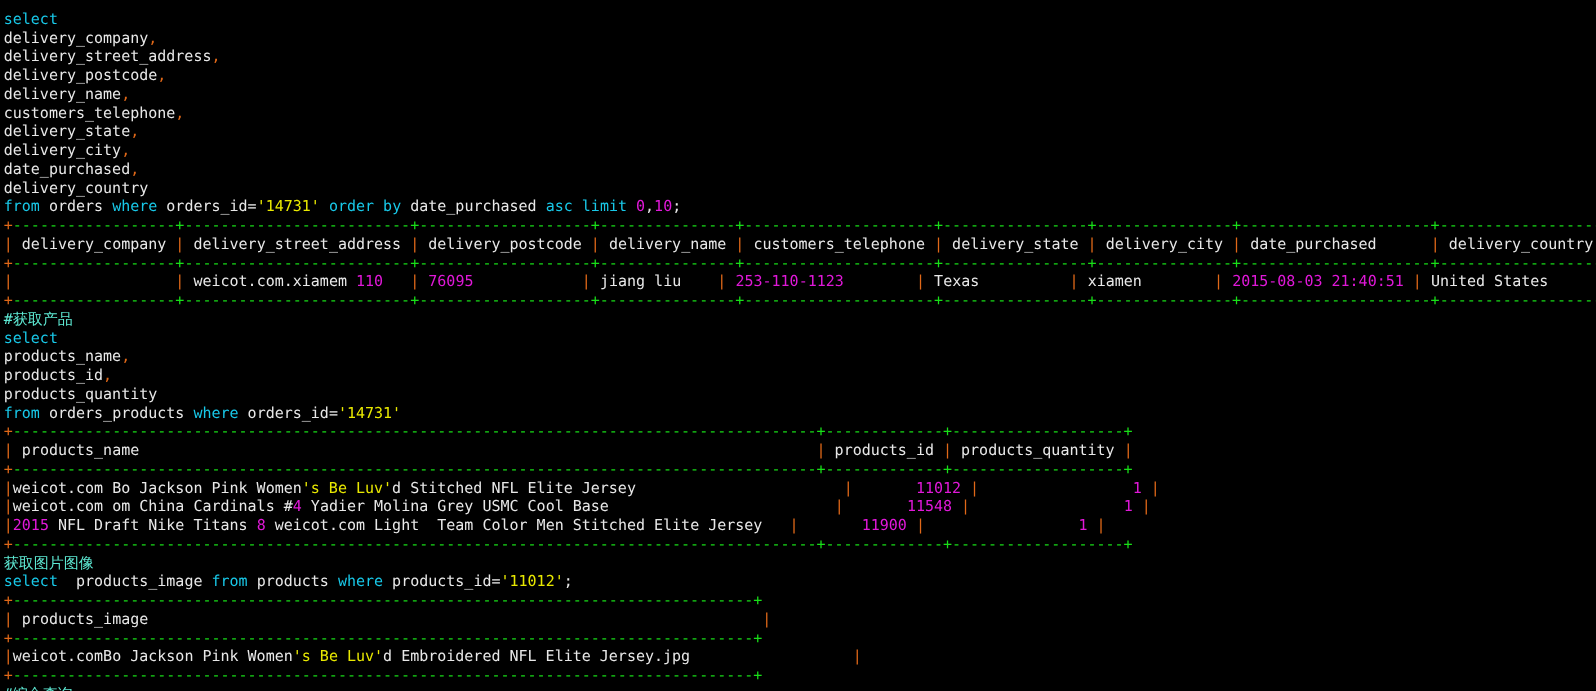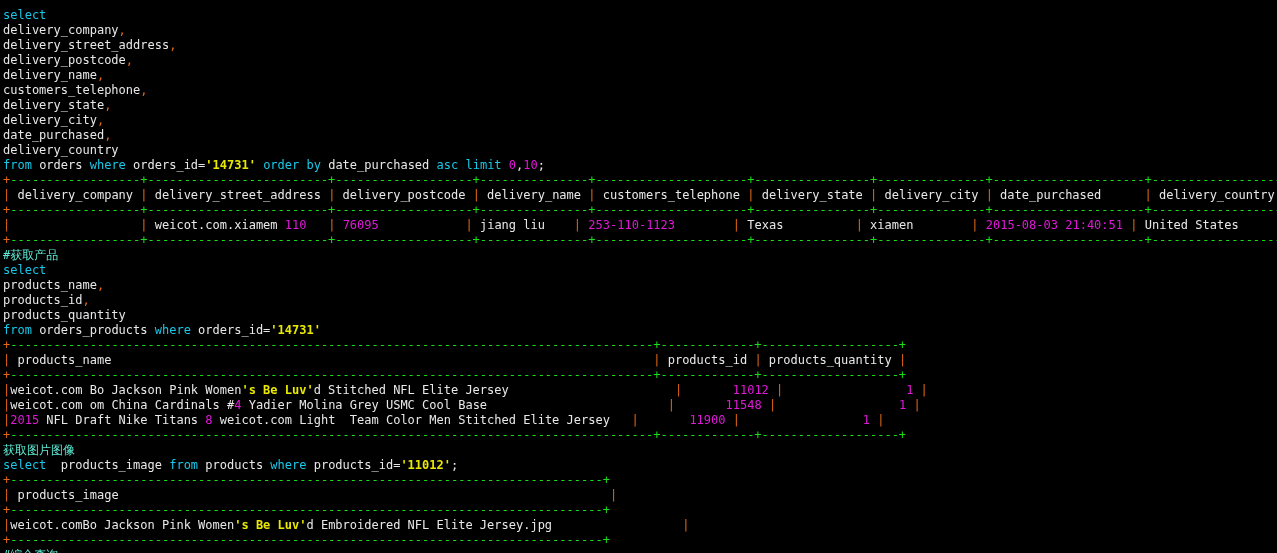--- a/index.html
+++ b/index.html
@@ -34,21 +34,21 @@
   }
   .line {
     height: 15px;
     line-height: 15px;
     white-space: pre;
     font-family: "DejaVu Sans Mono", "Liberation Mono", monospace;
   }
   
   .c-default { color: #e8e8e8; }
   .c-kw      { color: #18c8e8; }   
-  .c-str     { color: #e8e800; font-weight: bold; }   
+  .c-str     { color: #e8e800; }   
   .c-num     { color: #e018d8; }   
   .c-punct   { color: #e06818; }   
   .c-border  { color: #18e018; }   
   .c-comment { color: #5eead4; }
 </style>
 </head>
 <body>
 
 <div id="terminal">
   <div id="screen"><div class="line"><span class="c-default"></span></div><div class="line"><span class="c-kw">select</span></div><div class="line"><span class="c-default">delivery_company</span><span class="c-punct">,</span></div><div class="line"><span class="c-default">delivery_street_address</span><span class="c-punct">,</span></div><div class="line"><span class="c-default">delivery_postcode</span><span class="c-punct">,</span></div><div class="line"><span class="c-default">delivery_name</span><span class="c-punct">,</span></div><div class="line"><span class="c-default">customers_telephone</span><span class="c-punct">,</span></div><div class="line"><span class="c-default">delivery_state</span><span class="c-punct">,</span></div><div class="line"><span class="c-default">delivery_city</span><span class="c-punct">,</span></div><div class="line"><span class="c-default">date_purchased</span><span class="c-punct">,</span></div><div class="line"><span class="c-default">delivery_country</span></div><div class="line"><span class="c-kw">from</span><span class="c-default"> orders </span><span class="c-kw">where</span><span class="c-default"> orders_id=</span><span class="c-str">'14731'</span><span class="c-default"> </span><span class="c-kw">order</span><span class="c-default"> </span><span class="c-kw">by</span><span class="c-default"> date_purchased </span><span class="c-kw">asc</span><span class="c-default"> </span><span class="c-kw">limit</span><span class="c-default"> </span><span class="c-num">0</span><span class="c-default">,</span><span class="c-num">10</span><span class="c-default">;</span></div><div class="line"><span class="c-punct">+</span><span class="c-border">------------------+-------------------------+-------------------+---------------+---------------------+----------------+---------------+---------------------+------------------+</span></div><div class="line"><span class="c-punct">|</span><span class="c-default"> delivery_company </span><span class="c-punct">|</span><span class="c-default"> delivery_street_address </span><span class="c-punct">|</span><span class="c-default"> delivery_postcode </span><span class="c-punct">|</span><span class="c-default"> delivery_name </span><span class="c-punct">|</span><span class="c-default"> customers_telephone </span><span class="c-punct">|</span><span class="c-default"> delivery_state </span><span class="c-punct">|</span><span class="c-default"> delivery_city </span><span class="c-punct">|</span><span class="c-default"> date_purchased      </span><span class="c-punct">|</span><span class="c-default"> delivery_country </span></div><div class="line"><span class="c-punct">+</span><span class="c-border">------------------+-------------------------+-------------------+---------------+---------------------+----------------+---------------+---------------------+------------------+</span></div><div class="line"><span class="c-punct">|</span><span class="c-default">                  </span><span class="c-punct">|</span><span class="c-default"> weicot.com.xiamem </span><span class="c-num">110</span><span class="c-default">   </span><span class="c-punct">|</span><span class="c-default"> </span><span class="c-num">76095</span><span class="c-default">            </span><span class="c-punct">|</span><span class="c-default"> jiang liu    </span><span class="c-punct">|</span><span class="c-default"> </span><span class="c-num">253-110-1123</span><span class="c-default">        </span><span class="c-punct">|</span><span class="c-default"> Texas          </span><span class="c-punct">|</span><span class="c-default"> xiamen        </span><span class="c-punct">|</span><span class="c-default"> </span><span class="c-num">2015-08-03 21:40:51</span><span class="c-default"> </span><span class="c-punct">|</span><span class="c-default"> United States    </span></div><div class="line"><span class="c-punct">+</span><span class="c-border">------------------+-------------------------+-------------------+---------------+---------------------+----------------+---------------+---------------------+------------------+</span></div><div class="line"><span class="c-comment">#获取产品</span></div><div class="line"><span class="c-kw">select</span></div><div class="line"><span class="c-default">products_name</span><span class="c-punct">,</span></div><div class="line"><span class="c-default">products_id</span><span class="c-punct">,</span></div><div class="line"><span class="c-default">products_quantity</span></div><div class="line"><span class="c-kw">from</span><span class="c-default"> orders_products </span><span class="c-kw">where</span><span class="c-default"> orders_id=</span><span class="c-str">'14731'</span></div><div class="line"><span class="c-punct">+</span><span class="c-border">-----------------------------------------------------------------------------------------+-------------+-------------------+</span></div><div class="line"><span class="c-punct">|</span><span class="c-default"> products_name                                                                           </span><span class="c-punct">|</span><span class="c-default"> products_id </span><span class="c-punct">|</span><span class="c-default"> products_quantity </span><span class="c-punct">|</span></div><div class="line"><span class="c-punct">+</span><span class="c-border">-----------------------------------------------------------------------------------------+-------------+-------------------+</span></div><div class="line"><span class="c-punct">|</span><span class="c-default">weicot.com Bo Jackson Pink Women</span><span class="c-str">'s Be Luv'</span><span class="c-default">d Stitched NFL Elite Jersey                       </span><span class="c-punct">|</span><span class="c-default">       </span><span class="c-num">11012</span><span class="c-default"> </span><span class="c-punct">|</span><span class="c-default">                 </span><span class="c-num">1</span><span class="c-default"> </span><span class="c-punct">|</span></div><div class="line"><span class="c-punct">|</span><span class="c-default">weicot.com om China Cardinals </span><span class="c-default">#</span><span class="c-num">4</span><span class="c-default"> Yadier Molina Grey USMC Cool Base                         </span><span class="c-punct">|</span><span class="c-default">       </span><span class="c-num">11548</span><span class="c-default"> </span><span class="c-punct">|</span><span class="c-default">                 </span><span class="c-num">1</span><span class="c-default"> </span><span class="c-punct">|</span></div><div class="line"><span class="c-punct">|</span><span class="c-num">2015</span><span class="c-default"> NFL Draft Nike Titans </span><span class="c-num">8</span><span class="c-default"> weicot.com Light  Team Color Men Stitched Elite Jersey   </span><span class="c-punct">|</span><span class="c-default">       </span><span class="c-num">11900</span><span class="c-default"> </span><span class="c-punct">|</span><span class="c-default">                 </span><span class="c-num">1</span><span class="c-default"> </span><span class="c-punct">|</span></div><div class="line"><span class="c-punct">+</span><span class="c-border">-----------------------------------------------------------------------------------------+-------------+-------------------+</span></div><div class="line"><span class="c-comment">获取图片图像</span></div><div class="line"><span class="c-kw">select</span><span class="c-default">  products_image </span><span class="c-kw">from</span><span class="c-default"> products </span><span class="c-kw">where</span><span class="c-default"> products_id=</span><span class="c-str">'11012'</span><span class="c-default">;</span></div><div class="line"><span class="c-punct">+</span><span class="c-border">----------------------------------------------------------------------------------+</span></div><div class="line"><span class="c-punct">|</span><span class="c-default"> products_image                                                                    </span><span class="c-punct">|</span></div><div class="line"><span class="c-punct">+</span><span class="c-border">----------------------------------------------------------------------------------+</span></div><div class="line"><span class="c-punct">|</span><span class="c-default">weicot.comBo Jackson Pink Women</span><span class="c-str">'s Be Luv'</span><span class="c-default">d Embroidered NFL Elite Jersey.jpg                  </span><span class="c-punct">|</span></div><div class="line"><span class="c-punct">+</span><span class="c-border">----------------------------------------------------------------------------------+</span></div><div class="line"><span class="c-comment">#综合查询</span></div></div>

